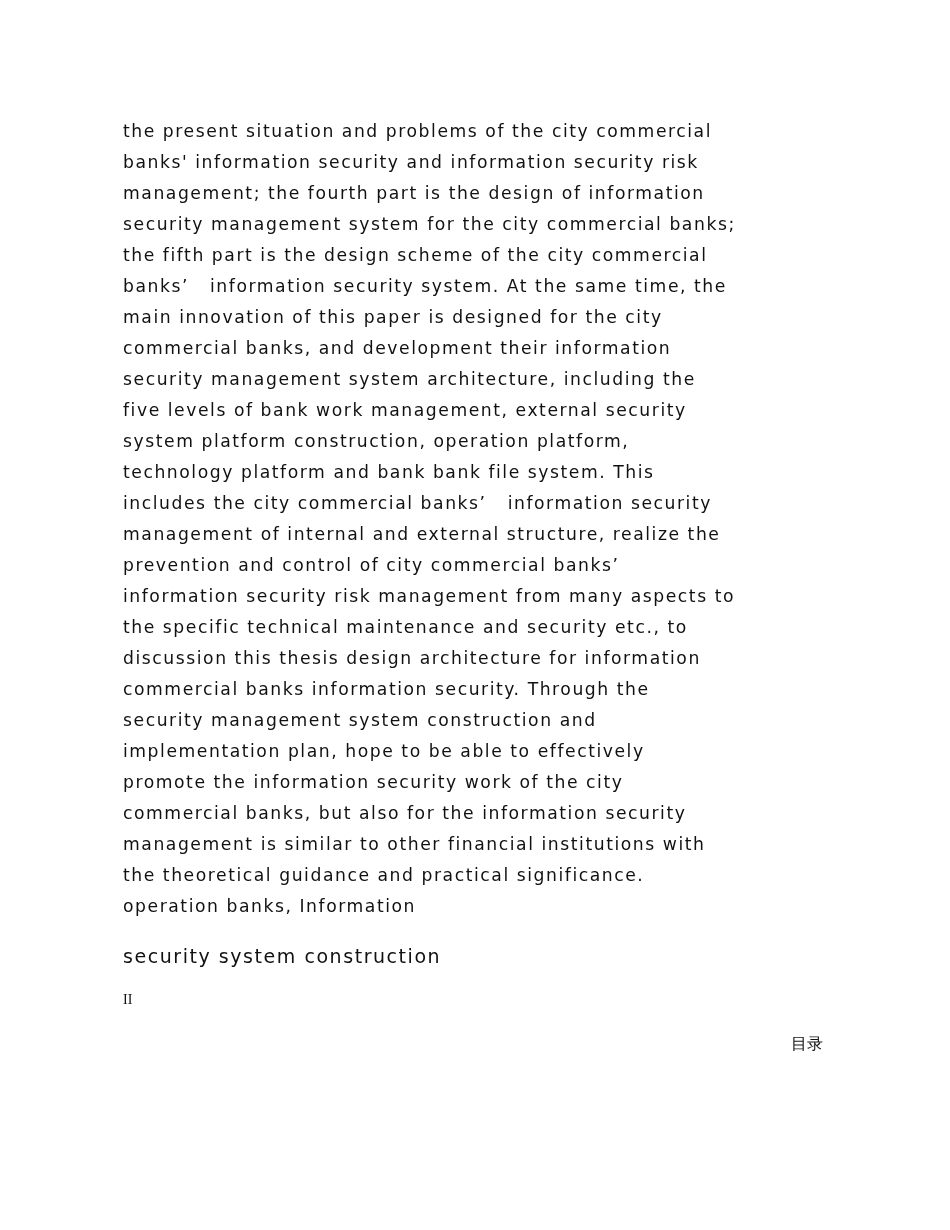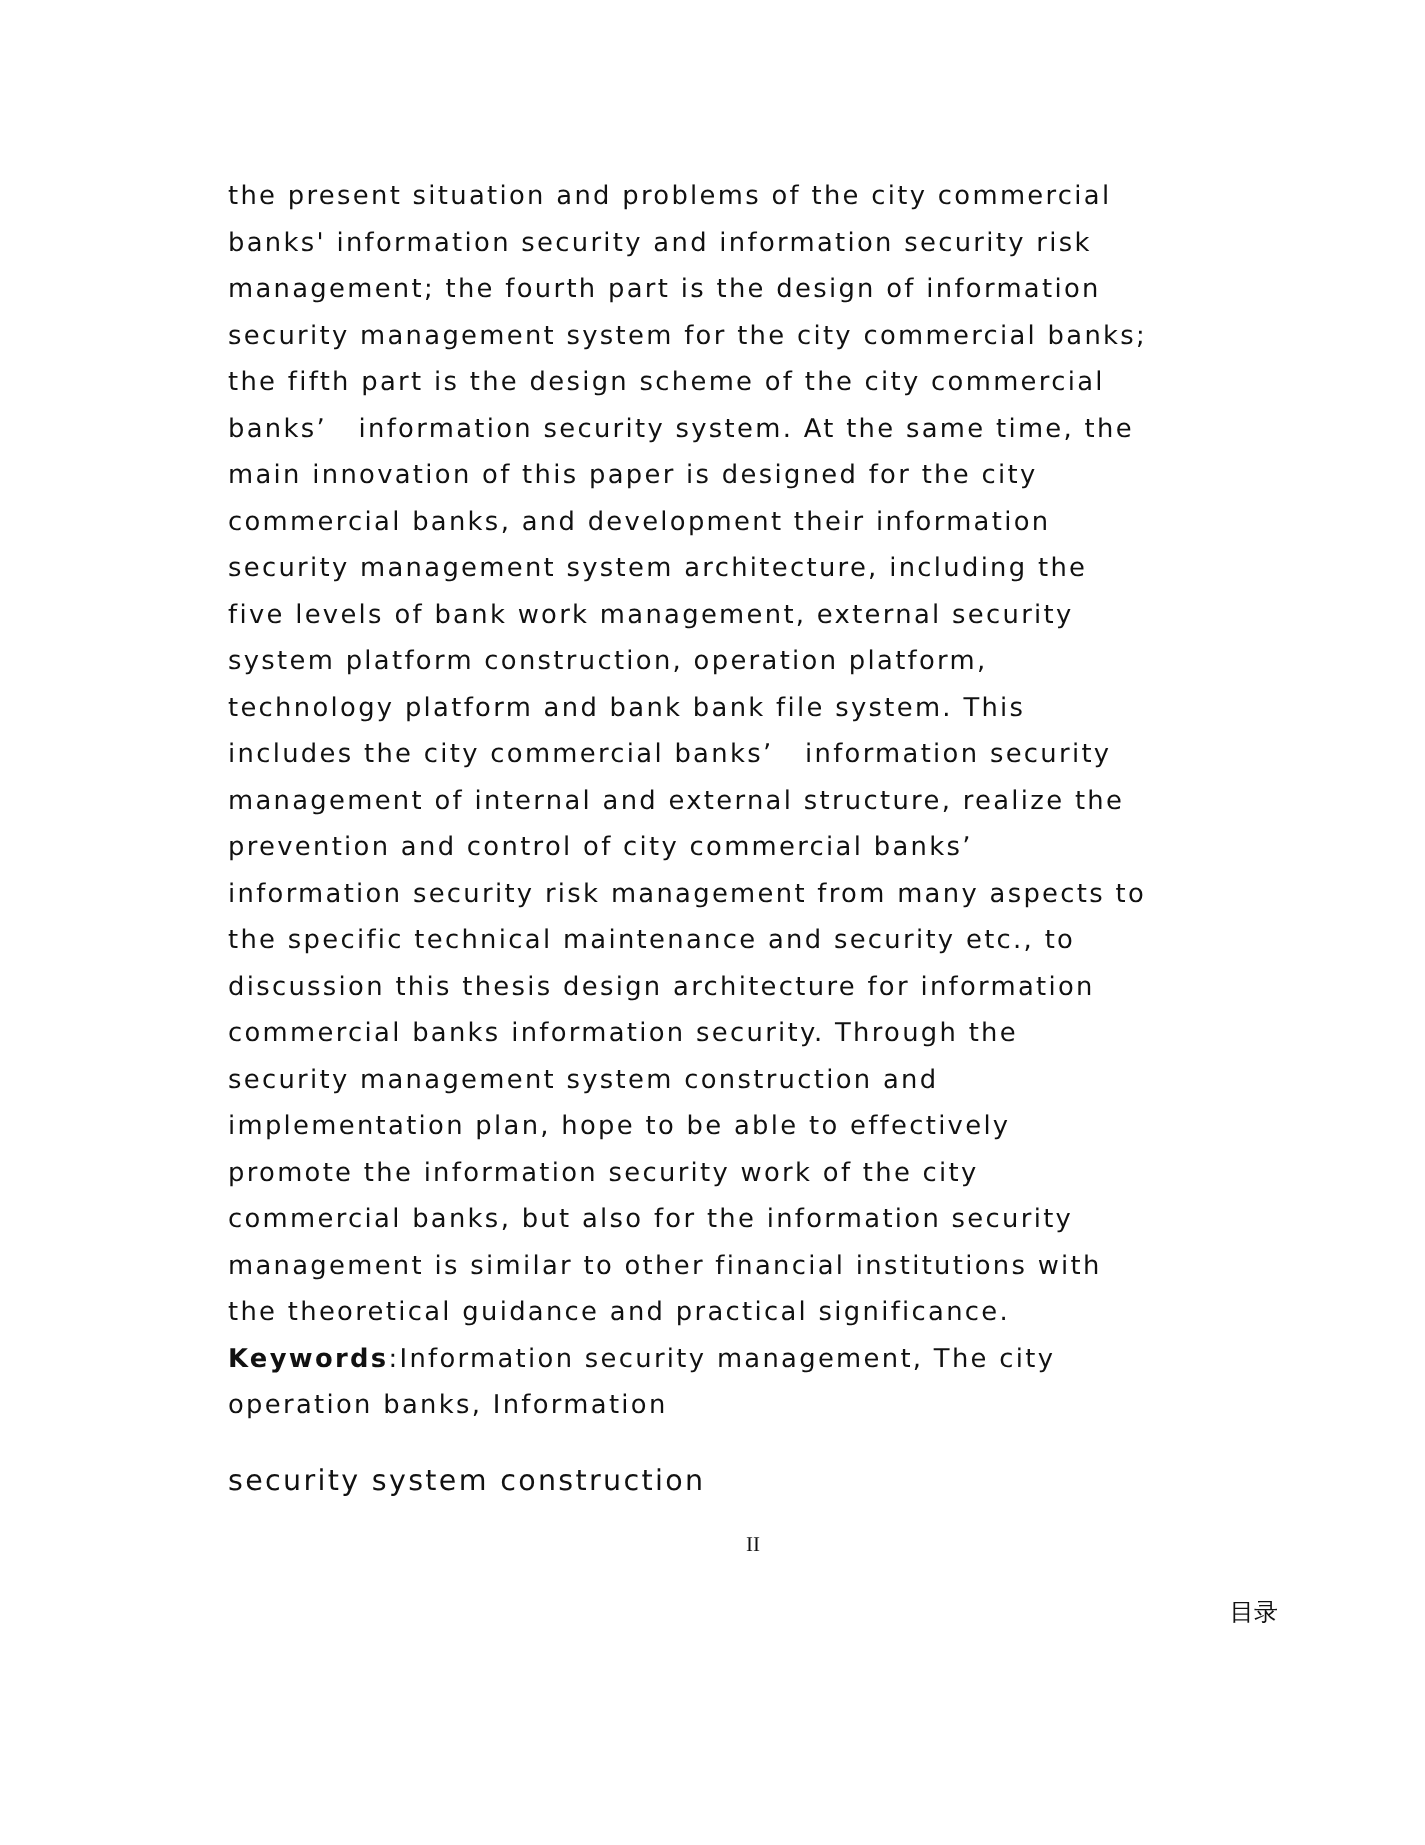--- a/index.html
+++ b/index.html
@@ -8,21 +8,21 @@
       background: #ffffff;
     }
     body {
       width: 950px;
       height: 1230px;
       position: relative;
       overflow: hidden;
     }
     .page {
       position: absolute;
-      left: 152px;
+      left: 123px;
       top: 116px;
       width: 700px;
       color: #111111;
     }
     .abstract-body {
       font-family: "DejaVu Sans", sans-serif;
       font-size: 17.2px;
       letter-spacing: 1.55px;
       line-height: 31px;
       margin: 0;
@@ -40,21 +40,20 @@
       letter-spacing: 1.55px;
       line-height: 31px;
       margin: 19px 0 0 0;
       white-space: pre;
     }
     .page-number {
       font-family: "Liberation Serif", serif;
       font-size: 14px;
       margin: 18px 0 0 0;
       line-height: 20px;
-      text-align: center;
     }
     .toc-heading {
       font-family: "DejaVu Sans", sans-serif;
       font-size: 16px;
       margin: 22px 0 0 0;
       line-height: 24px;
       text-align: right;
     }
   </style>
 </head>
@@ -80,21 +79,20 @@
     <span class="line">information security risk management from many aspects to</span>
     <span class="line">the specific technical maintenance and security etc., to</span>
     <span class="line">discussion this thesis design architecture for information</span>
     <span class="line">commercial banks information security. Through the</span>
     <span class="line">security management system construction and</span>
     <span class="line">implementation plan, hope to be able to effectively</span>
     <span class="line">promote the information security work of the city</span>
     <span class="line">commercial banks, but also for the information security</span>
     <span class="line">management is similar to other financial institutions with</span>
     <span class="line">the theoretical guidance and practical significance.</span>
-    <span class="line"><span class="keywords-label">Keywords</span><span>:Information security management, The city</span></span>
     <span class="line">operation banks, Information</span>
   </div>
 
   <div class="keywords-cont">security system construction</div>
 
   <div class="page-number">II</div>
 
   <div class="toc-heading">目录</div>
 </div>
 

